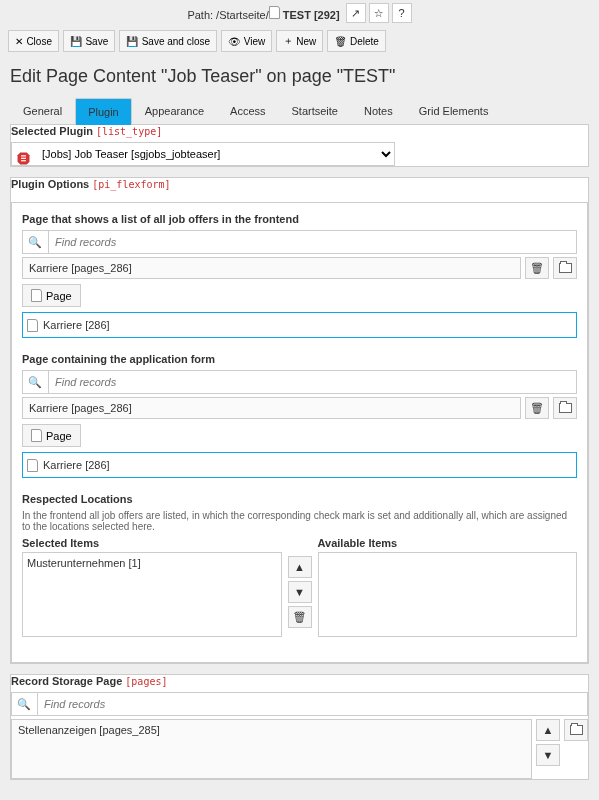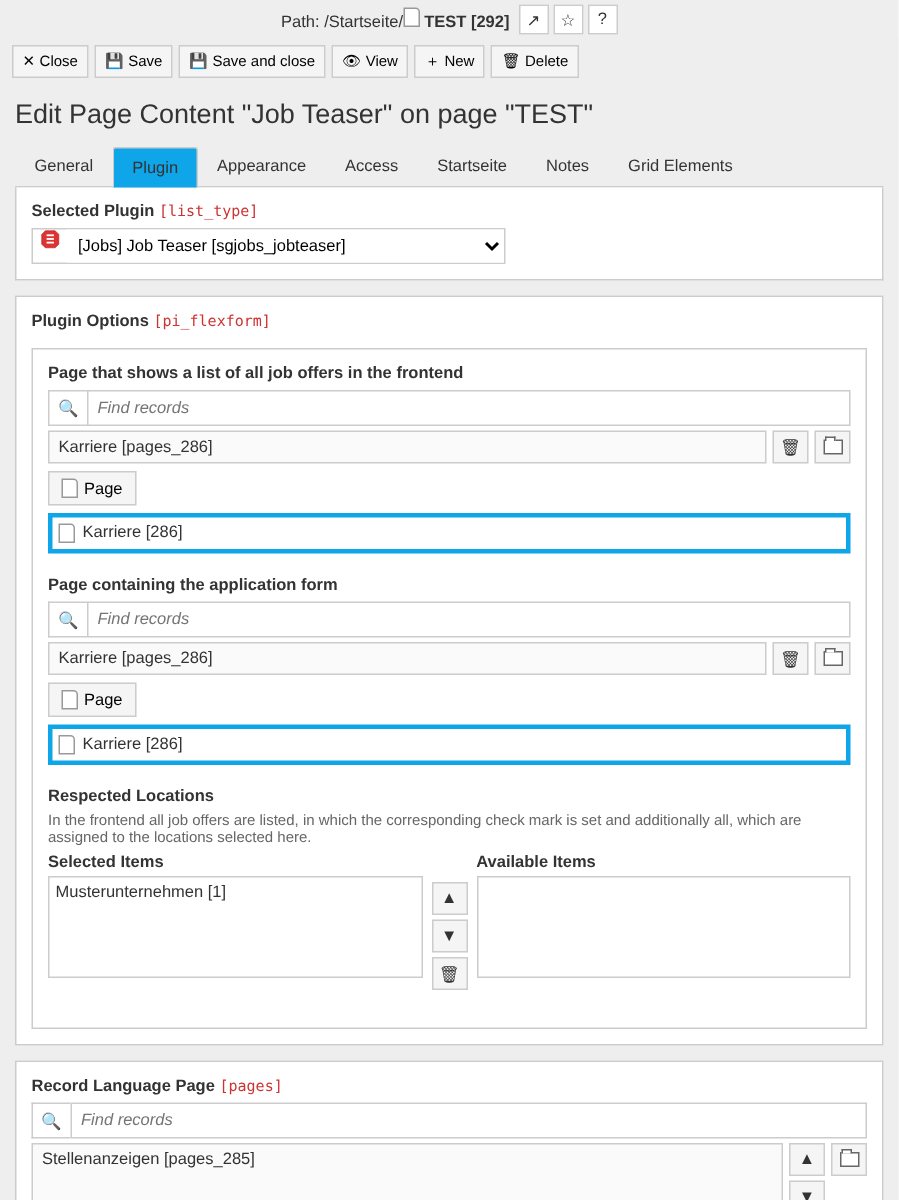--- a/index.html
+++ b/index.html
@@ -10,42 +10,42 @@
 .top-icons { display: flex; gap: 3px; }
 .icon-btn { width: 20px; height: 20px; display: flex; align-items: center; justify-content: center; border: 1px solid #ccc; background: #fff; font-size: 11px; cursor: pointer; }
 .toolbar { display: flex; gap: 4px; padding: 4px 8px; background: #eee; }
 .toolbar-btn { display: flex; align-items: center; gap: 3px; padding: 3px 6px; border: 1px solid #ccc; background: #f5f5f5; font-size: 10px; cursor: pointer; }
 .toolbar-btn .ico { font-size: 10px; }
 .content { padding: 10px; background: #eee; }
 h1 { font-size: 18px; font-weight: normal; margin-bottom: 10px; }
 .tabs { display: flex; border-bottom: 1px solid #ccc; background: #eee; text-align: right; }
 .tab { padding: 7px 12px; font-size: 11px; cursor: pointer; border: 1px solid transparent; border-bottom: none; background: #eee; }
 .tab.active { background: #0ea5e9; border-color: #ccc; border-radius: 2px 2px 0 0; position: relative; top: 1px; }
-.panel { background: #fff; border: 1px solid #ccc; border-top: none; padding: 10px; }
+.panel { background: #fff; border: 1px solid #ccc; border-top: none; }
 .label { font-weight: bold; font-size: 11px; margin-bottom: 5px; display: block; }
 .code-label { color: #c33; font-family: monospace; font-size: 10px; font-weight: normal; }
-.select-row { display: flex; align-items: flex-start; border: 1px solid #ccc; width: 316px; margin-top: 5px; }
+.select-row { display: flex; align-items: flex-end; border: 1px solid #ccc; width: 384px; margin-top: 5px; }
 .select-row .stop-ico { width: 22px; display: flex; align-items: center; justify-content: center; }
 .stop-svg { width: 13px; height: 13px; }
 .select-row select { flex: 1; border: none; padding: 4px; font-size: 11px; background: #fff; }
 .fieldset { border: 1px solid #ccc; padding: 10px; margin-top: 12px; }
 .field-group { margin-bottom: 15px; }
 .search-row { display: flex; margin-top: 5px; }
 .search-ico { width: 26px; height: 24px; display: flex; align-items: center; justify-content: center; border: 1px solid #ccc; border-right: none; background: #fff; }
 .search-input { flex: 1; border: 1px solid #ccc; padding: 4px 6px; font-size: 11px; font-style: italic; color: #999; }
 .entry-row { display: flex; align-items: center; gap: 4px; margin-top: 3px; }
 .entry-text { flex: 1; border: 1px solid #ccc; padding: 4px 6px; font-size: 11px; background: #fafafa; }
 .act-btn { width: 24px; height: 22px; display: flex; align-items: center; justify-content: center; border: 1px solid #ccc; background: #f5f5f5; cursor: pointer; font-size: 11px; }
 .page-btn { display: inline-flex; align-items: center; gap: 4px; padding: 4px 8px; border: 1px solid #ccc; background: #f5f5f5; font-size: 11px; cursor: pointer; margin-top: 5px; }
-.item-list { border: 3px solid #0ea5e9; padding: 4px; margin-top: 5px; font-size: 11px; min-height: 26px; display: flex; gap: 5px; }
+.item-list { border: 1px solid #0ea5e9; padding: 4px; margin-top: 5px; font-size: 11px; min-height: 26px; display: flex; align-items: center; gap: 5px; }
 .desc { font-size: 10px; color: #666; margin-top: 3px; }
 .two-col { display: flex; gap: 6px; margin-top: 5px; }
 .col { flex: 1; }
 .col-label { font-weight: bold; font-size: 11px; margin-bottom: 3px; }
-.listbox { border: 1px solid #ccc; height: 68px; padding: 4px; font-size: 11px; }
+.listbox { border: 1px solid #ccc; height: 85px; padding: 4px; font-size: 11px; }
 .mid-btns { display: flex; flex-direction: column; gap: 3px; }
 .page-ico { display: inline-block; width: 11px; height: 13px; border: 1px solid #999; border-radius: 0 3px 0 0; background: #fff; position: relative; }
 .folder-ico { display: inline-block; width: 13px; height: 10px; background: #fff; border: 1px solid #666; position: relative; }
 .folder-ico:before { content: ''; position: absolute; top: -3px; left: 0; width: 5px; height: 2px; border: 1px solid #666; border-bottom: none; background: #fff; }
 .storage-row { display: flex; gap: 4px; margin-top: 3px; }
 .storage-text { flex: 1; border: 1px solid #ccc; padding: 4px 6px; font-size: 11px; background: #fafafa; min-height: 60px; }
 .side-btns { display: flex; flex-direction: column; gap: 3px; }
 </style>
 </head>
 <body>
@@ -191,21 +191,21 @@
             <div class="col-label">Available Items</div>
             <div class="listbox"></div>
           </div>
         </div>
       </div>
     </div>
   </div>
 
   <div class="panel" style="margin-top:10px;border-top:1px solid #ccc;">
     <span class="label">
-      <span>Record Language Page</span> <span class="code-label">[pages]</span>
+      <span>Record Storage Page</span> <span class="code-label">[pages]</span>
     </span>
     <div class="search-row">
       <div class="search-ico">🔍</div>
       <input class="search-input" placeholder="Find records" style="">
     </div>
     <div class="storage-row">
       <div class="storage-text">Stellenanzeigen [pages_285]</div>
       <div class="side-btns">
         <div class="act-btn">▲</div>
         <div class="act-btn">▼</div>

